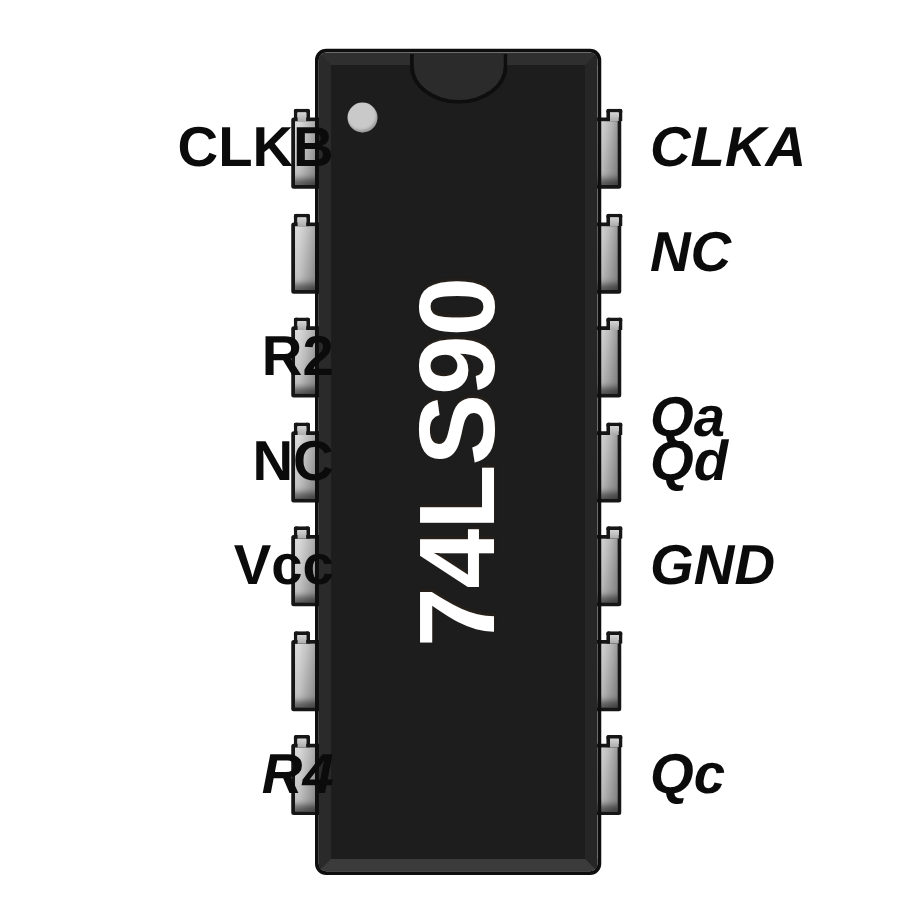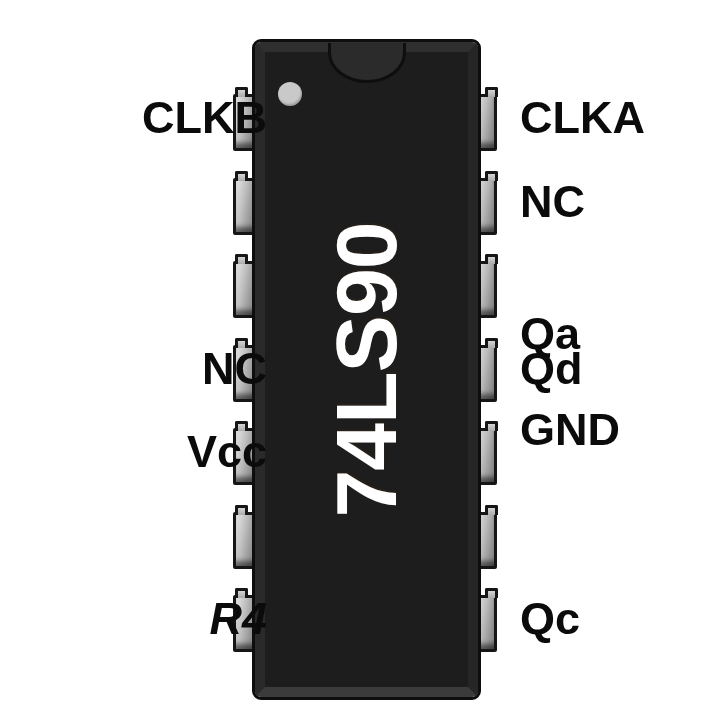--- a/index.html
+++ b/index.html
@@ -92,49 +92,50 @@
     z-index: 4;
     height: 67px;
     display: flex;
     align-items: center;
     font-weight: 700;
     font-size: 45px;
     color: var(--labeltext, #0b0b0b);
     letter-spacing: 0px;
   }
   .pin-label.left  { left: 0;     width: 221px; justify-content: flex-end; margin-left: 46px; }
-  .pin-label.right { left: 520px; width: 196px; justify-content: flex-start; }
+  .pin-label.right { left: 520px; width: 196px; justify-content: flex-start; font-style: italic; }
 </style>
 </head>
 <body>
 
 <div class="stage" id="stage">
   <div class="chip-body">
     <div class="notch"></div>
     <div class="pin1-dot"></div>
     <div class="part-number">74LS90</div>
   </div>
 
 <div class="pin-label left" style="top: 84px;">CLKB</div>
     <div class="pin pin-left" style="top: 94px;"></div>
     <div class="pin pin-left" style="top: 178px;"></div>
+    <div class="pin-label left" style="top: 251px;">R2</div>
     <div class="pin pin-left" style="top: 261px;"></div>
     <div class="pin-label left" style="top: 335px;">NC</div>
     <div class="pin pin-left" style="top: 345px;"></div>
     <div class="pin-label left" style="top: 418px;">Vcc</div>
     <div class="pin pin-left" style="top: 428px;"></div>
     <div class="pin pin-left" style="top: 512px;"></div>
     <div class="pin-label left" style="top: 585px; font-style: italic;">R4</div>
     <div class="pin pin-left" style="top: 595px;"></div>
     <div class="pin-label right" style="top: 84px;">CLKA</div>
     <div class="pin pin-right" style="top: 94px;"></div>
     <div class="pin-label right" style="top: 168px;">NC</div>
     <div class="pin pin-right" style="top: 178px;"></div>
     <div class="pin-label right" style="top: 256px; margin-top: 44px;">Qa</div>
     <div class="pin pin-right" style="top: 261px;"></div>
     <div class="pin-label right" style="top: 335px;">Qd</div>
     <div class="pin pin-right" style="top: 345px;"></div>
-    <div class="pin-label right" style="top: 396px; text-align: right;">GND</div>
+    <div class="pin-label right" style="top: 418px; text-align: right;">GND</div>
     <div class="pin pin-right" style="top: 428px;"></div>
     <div class="pin pin-right" style="top: 512px;"></div>
     <div class="pin-label right" style="top: 585px;">Qc</div>
     <div class="pin pin-right" style="top: 595px;"></div>
   </div>
 
 </body></html>

